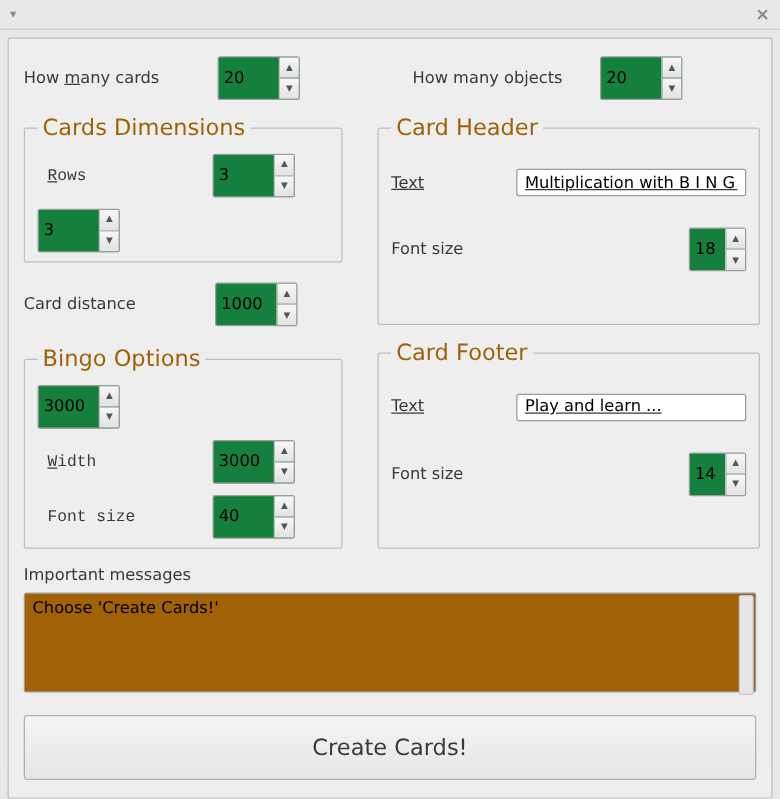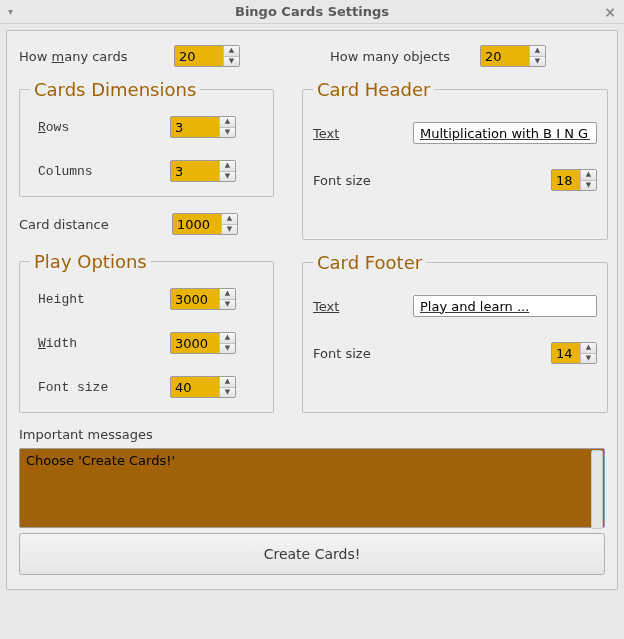--- a/index.html
+++ b/index.html
@@ -61,23 +61,23 @@
   }
   legend {
     font-size: 18px;
     color: #a16207;
     padding: 0 4px;
     margin-left: 0;
   }
   .spinbox {
     display: inline-flex;
     align-items: stretch;
-    background: #eab308;
+    background: #15803d;
     border: 1px solid #9c9c9c;
-    height: 22px;
+    height: 35px;
     border-radius: 2px;
   }
   .spinbox input {
     border: none;
     outline: none;
     width: 48px;
     padding: 0 4px;
     font-size: 13px;
     font-family: inherit;
     background: transparent;
@@ -137,26 +137,26 @@
     border-radius: 2px;
     font-family: inherit;
     font-size: 13px;
     padding: 4px 6px;
     outline: none;
   }
   .msg-label { margin-bottom: 6px; margin-top: 14px; }
   .create-btn {
     display: block;
     width: 100%;
-    margin-top: 2px;
-    height: 42px;
+    margin-top: 14px;
+    height: 52px;
     background: linear-gradient(#f4f4f4,#e6e6e6);
     border: 1px solid #b0b0b0;
     border-radius: 3px;
-    font-size: 14px;
+    font-size: 18px;
     font-family: inherit;
     color: #3a3a3a;
     cursor: pointer;
   }
   .toprow {
     display: flex;
     align-items: center;
     gap: 40px;
     margin-bottom: 4px;
   }
@@ -176,21 +176,20 @@
     background: #e6e6e6;
     border: 1px solid #c8c8c8;
     border-radius: 2px;
   }
 </style>
 </head>
 <body>
 
 <div class="titlebar">
   <span class="dropdown-hint">▾</span>
-  <span>Bingo Cards Settings</span>
   <span class="close">×</span>
 </div>
 
 <div class="window">
   <div class="panel">
 
     <div class="toprow">
       <div class="seg1">
         <span class="label"><span>How </span><span class="underline">m</span><span>any cards</span></span>
         <span class="spinbox">
@@ -222,21 +221,20 @@
             <span class="label"><span class="underline">R</span><span>ows</span></span>
             <span class="spinbox">
               <input value="3" style="">
               <span class="arrows">
                   <span class="arrow">▲</span>
                   <span class="arrow">▼</span>
                 </span>
             </span>
           </div>
           <div class="fieldrow fieldrow-indent" style="margin-top:14px;">
-            <span class="label">Columns</span>
             <span class="spinbox">
               <input value="3" style="">
               <span class="arrows">
                   <span class="arrow">▲</span>
                   <span class="arrow">▼</span>
                 </span>
             </span>
           </div>
         </fieldset>
 
@@ -245,23 +243,22 @@
           <span class="spinbox">
             <input value="1000" style="">
             <span class="arrows">
                 <span class="arrow">▲</span>
                 <span class="arrow">▼</span>
               </span>
           </span>
         </div>
 
         <fieldset>
-          <legend>Play Options</legend>
+          <legend>Bingo Options</legend>
           <div class="fieldrow fieldrow-indent">
-            <span class="label">Height</span>
             <span class="spinbox">
               <input value="3000" style="">
               <span class="arrows">
                   <span class="arrow">▲</span>
                   <span class="arrow">▼</span>
                 </span>
             </span>
           </div>
           <div class="fieldrow fieldrow-indent" style="margin-top:14px;">
             <span class="label"><span class="underline">W</span><span>idth</span></span>

